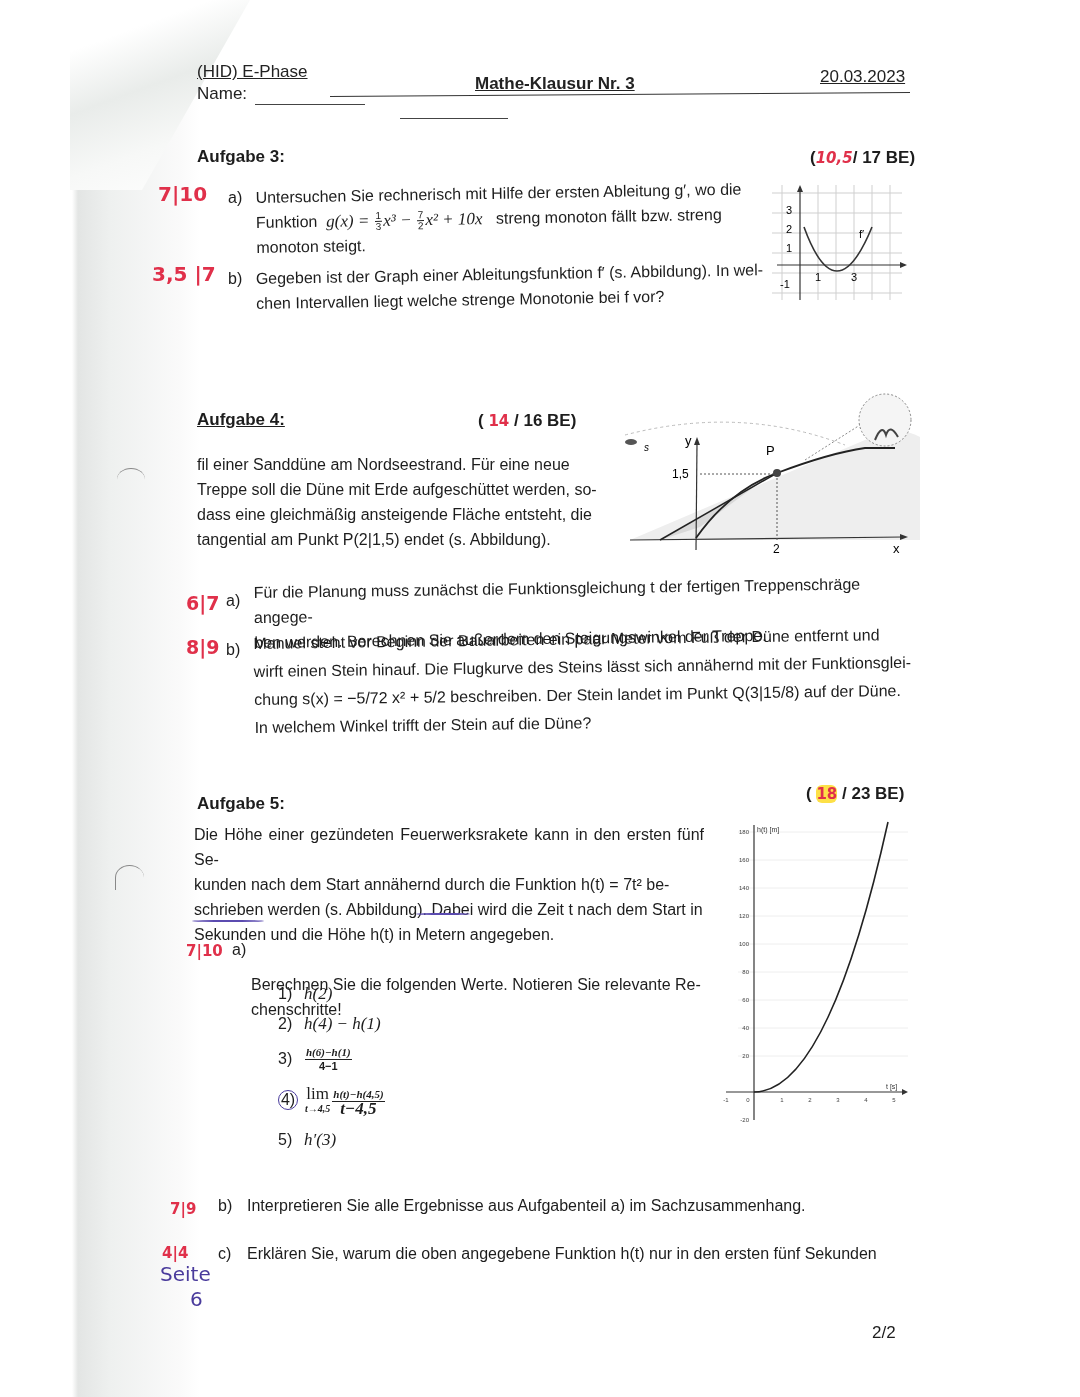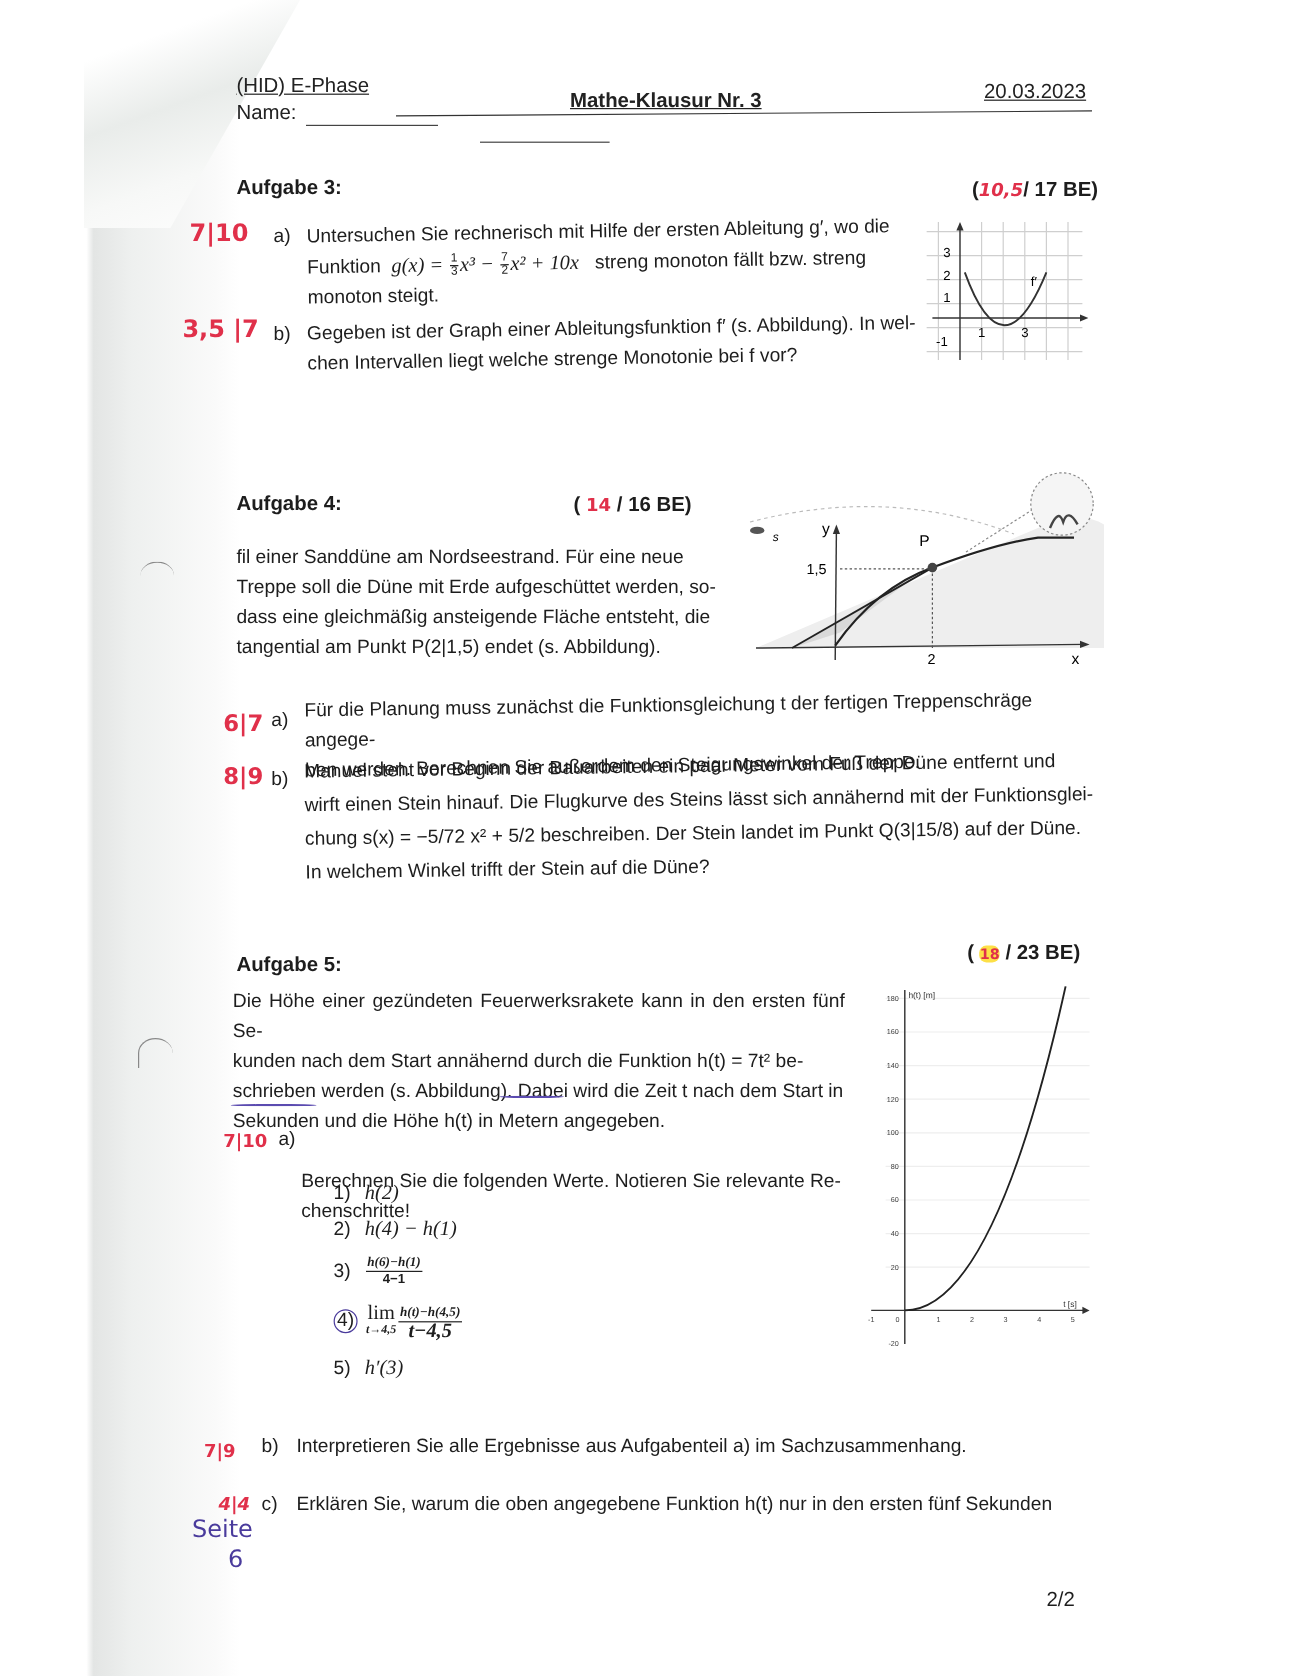--- a/index.html
+++ b/index.html
@@ -86,21 +86,21 @@
   <path d="M32,42 Q64,130 100,42" fill="none" stroke="#333" stroke-width="1.6"></path>
   <text x="14" y="29" font-size="11">3</text>
   <text x="14" y="48" font-size="11">2</text>
   <text x="14" y="67" font-size="11">1</text>
   <text x="8" y="103" font-size="11">-1</text>
   <text x="43" y="96" font-size="11">1</text>
   <text x="79" y="96" font-size="11">3</text>
   <text x="87" y="53" font-size="11" font-family="Liberation Serif">f′</text>
 </svg>
 
-<div class="abs h" style="left:197px;top:410px;">Aufgabe 4:</div>
+<div class="abs h" style="left:197px;top:410px;text-decoration:underline;">Aufgabe 4:</div>
 <div class="abs h" style="left:478px;top:411px;">( <span class="red" style="font-size:15px">14</span> <span>/ 16 BE)</span></div>
 
 <div class="abs p" style="left:197px;top:452px;width:410px;text-align:justify;">
   <div>fil einer Sanddüne am Nordseestrand. Für eine neue</div>
   <div>Treppe soll die Düne mit Erde aufgeschüttet werden, so-</div>
   <div>dass eine gleichmäßig ansteigende Fläche entsteht, die</div>
   <div>tangential am Punkt P(2|1,5) endet (s. Abbildung).</div>
 </div>
 
 <svg class="abs" style="left:620px;top:385px;" width="300" height="170">
@@ -138,21 +138,21 @@
 <div class="abs red" style="left:186px;top:636px;font-size:19px;">8|9</div>
 <div class="abs p" style="left:226px;top:637px;">b)</div>
 <div class="abs p" style="left:254px;top:630px;width:660px;transform:rotate(-0.8deg);transform-origin:left;line-height:28px;">
   <div>Manuel steht vor Beginn der Bauarbeiten ein paar Meter vom Fuß der Düne entfernt und</div>
   <div>wirft einen Stein hinauf. Die Flugkurve des Steins lässt sich annähernd mit der Funktionsglei-</div>
   <div>chung  s(x) = −5/72 x² + 5/2  beschreiben. Der Stein landet im Punkt Q(3|15/8) auf der Düne.</div>
   <div>In welchem Winkel trifft der Stein auf die Düne?</div>
 </div>
 
 <div class="abs h" style="left:197px;top:794px;">Aufgabe 5:</div>
-<div class="abs h" style="left:806px;top:784px;">( <span class="red" style="font-size:12px;background:#fde047;color:#e0304a;border-radius:6px;">18</span> <span>/ 23 BE)</span></div>
+<div class="abs h" style="left:806px;top:784px;">( <span class="red" style="font-size:15px;background:#fde047;color:#e0304a;border-radius:6px;">18</span> <span>/ 23 BE)</span></div>
 
 <div class="abs p" style="left:194px;top:822px;width:510px;text-align:justify;">
   <div>Die Höhe einer gezündeten Feuerwerksrakete kann in den ersten fünf Se-</div>
   <div>kunden nach dem Start annähernd durch die Funktion h(t) = 7t² be-</div>
   <div>schrieben werden (s. Abbildung). Dabei wird die Zeit t nach dem Start in</div>
   <div>Sekunden und die Höhe h(t) in Metern angegeben.</div>
 </div>
 <div class="abs" style="left:192px;top:920px;width:72px;border-bottom:2px solid #5b4bb0;border-radius:50%;"></div>
 <div class="abs" style="left:416px;top:913px;width:54px;border-top:2px solid #5b4bb0;border-radius:50%;"></div>
 
@@ -208,21 +208,21 @@
     <text x="176" y="282">5</text>
   </g>
   <text x="39" y="12" font-size="7" fill="#333">h(t) [m]</text>
   <text x="168" y="269" font-size="7" fill="#333">t [s]</text>
 </svg>
 
 <div class="abs red" style="left:170px;top:1200px;font-size:15px;">7|9</div>
 <div class="abs p" style="left:218px;top:1193px;">b)</div>
 <div class="abs p" style="left:247px;top:1193px;">Interpretieren Sie alle Ergebnisse aus Aufgabenteil a) im Sachzusammenhang.</div>
 
-<div class="abs red" style="left:182px;top:1244px;font-size:15px;font-style:italic;">4|4</div>
+<div class="abs red" style="left:162px;top:1244px;font-size:15px;">4|4</div>
 <div class="abs blue" style="left:160px;top:1262px;font-size:20px;">Seite</div>
 <div class="abs blue" style="left:190px;top:1287px;font-size:20px;">6</div>
 <div class="abs p" style="left:218px;top:1241px;">c)</div>
 <div class="abs p" style="left:247px;top:1241px;width:640px;">
   <div>Erklären Sie, warum die oben angegebene Funktion h(t) nur in den ersten fünf Sekunden</div>
 </div>
 
 <div class="abs" style="left:872px;top:1323px;font-size:17px;text-align:right;">2/2</div>
 
 <div class="abs" style="left:117px;top:468px;width:28px;height:22px;border-top:1.5px solid #888;border-radius:50% 50% 0 0;"></div>

